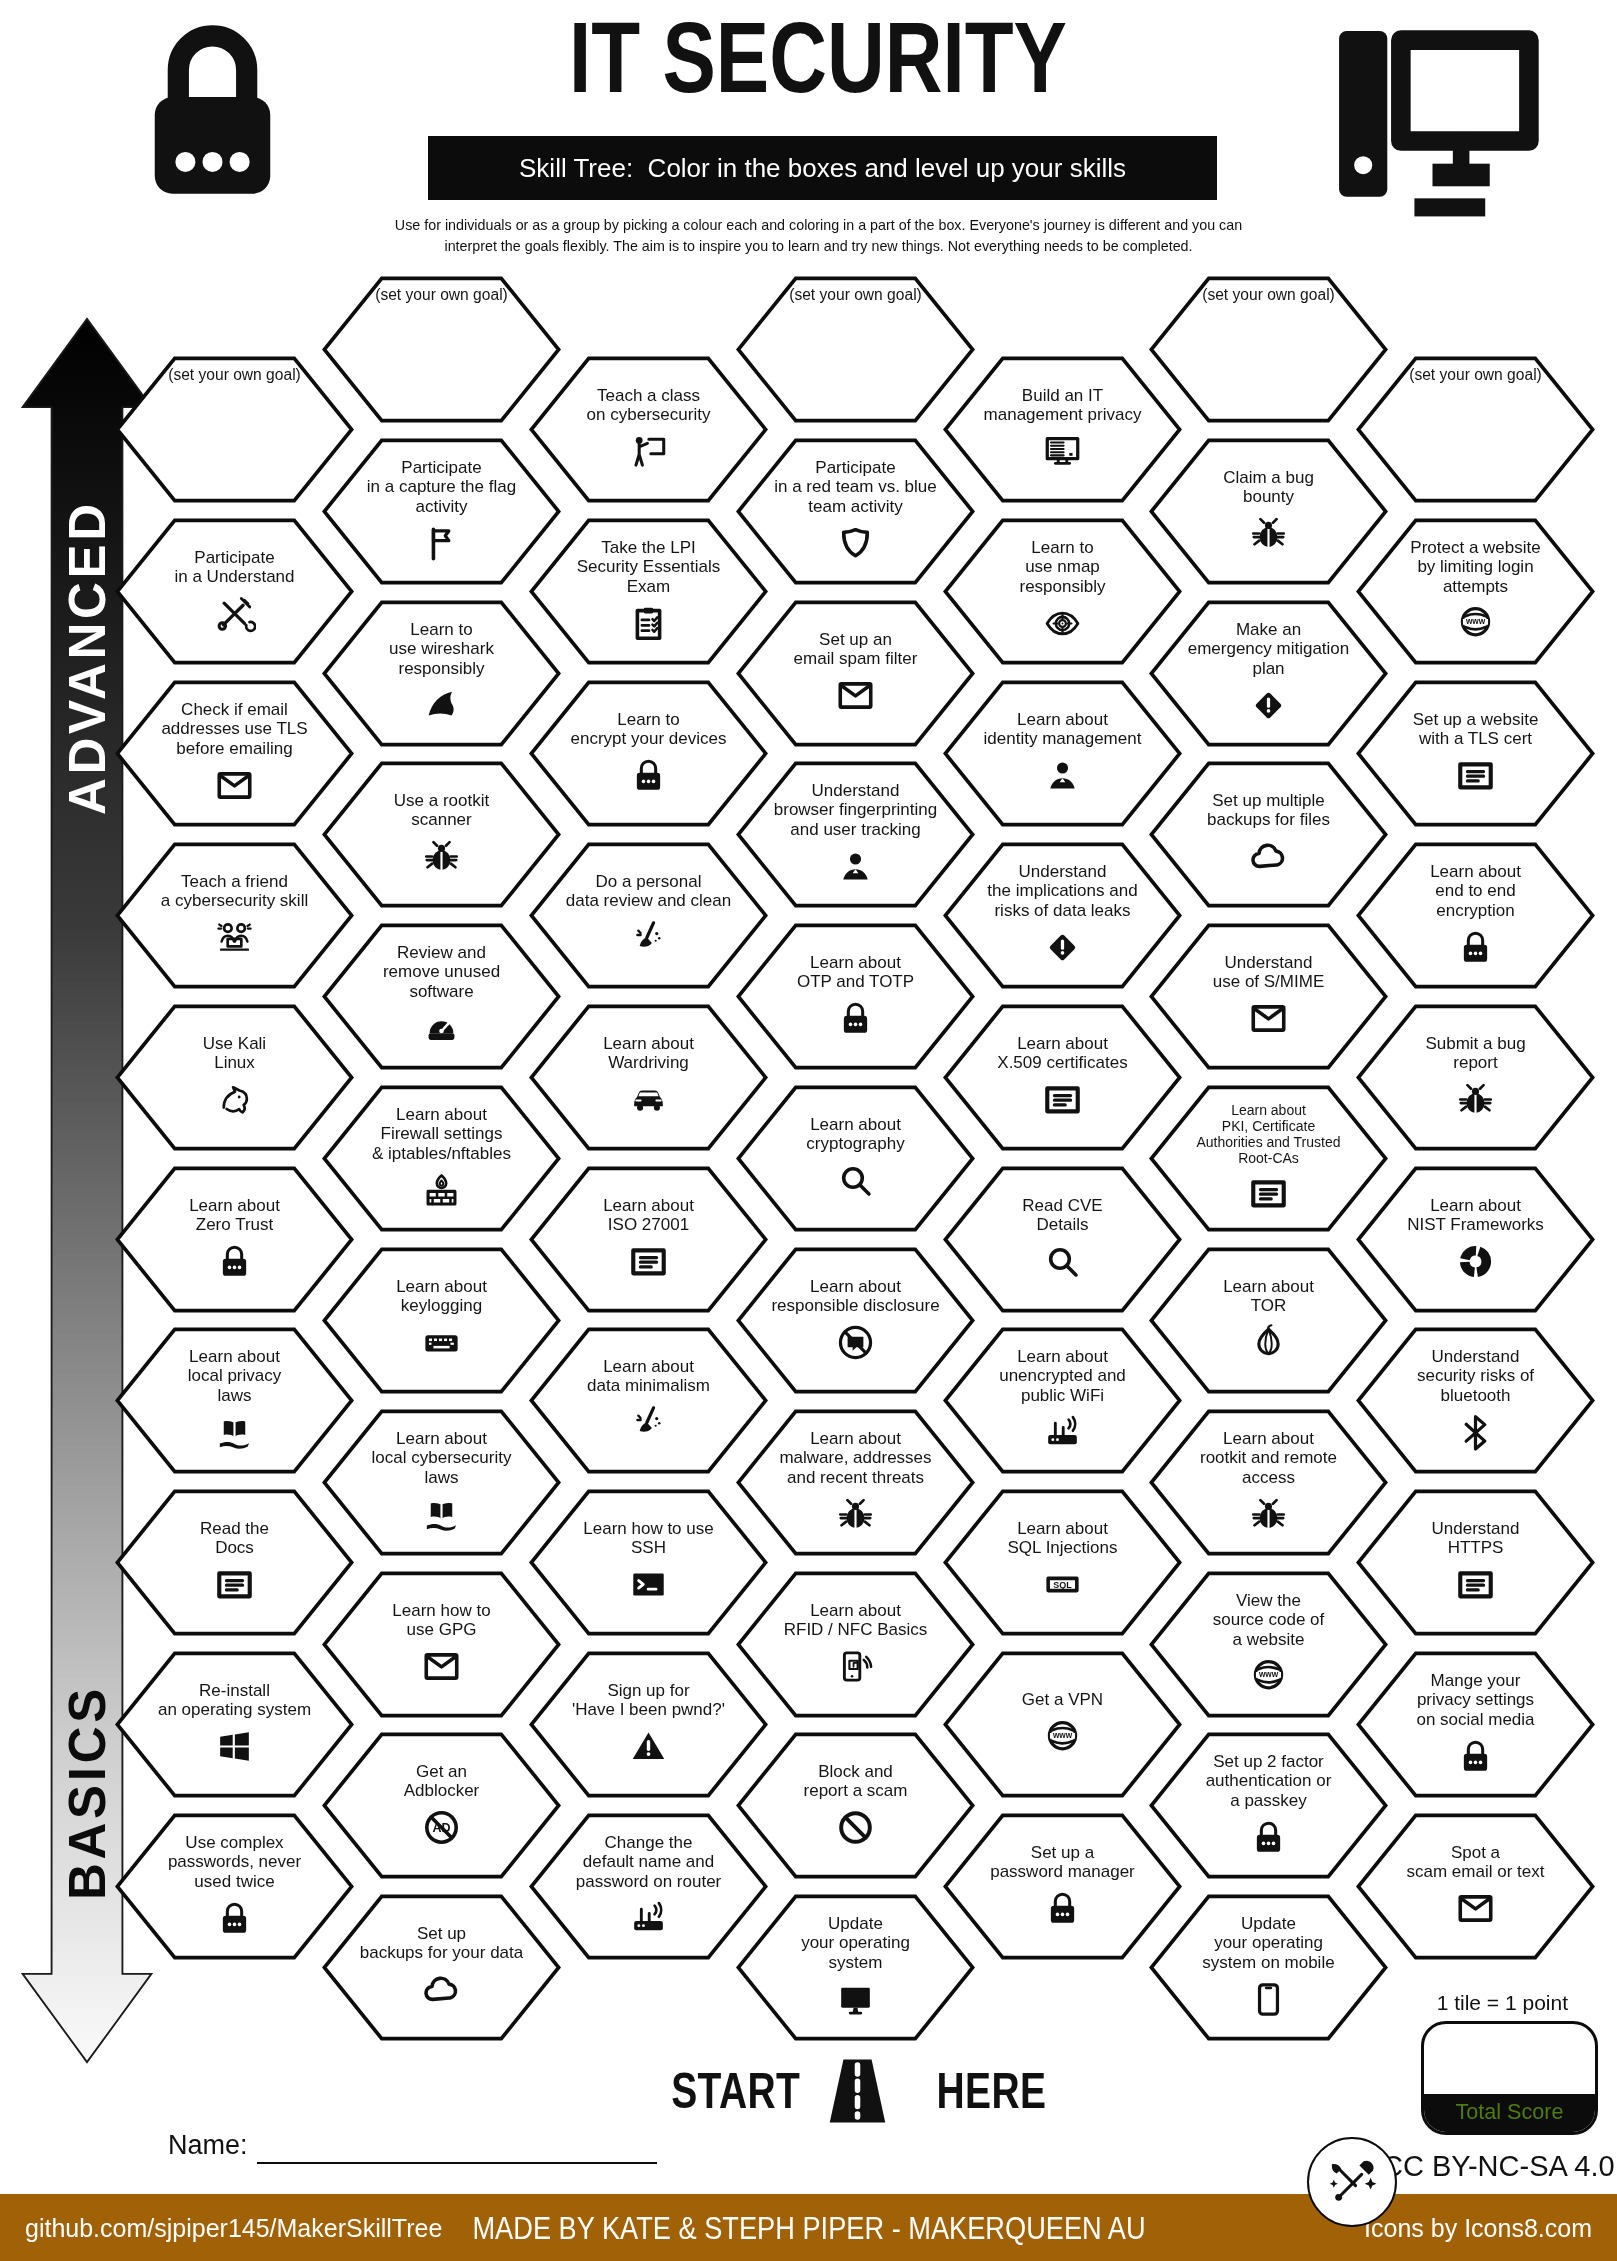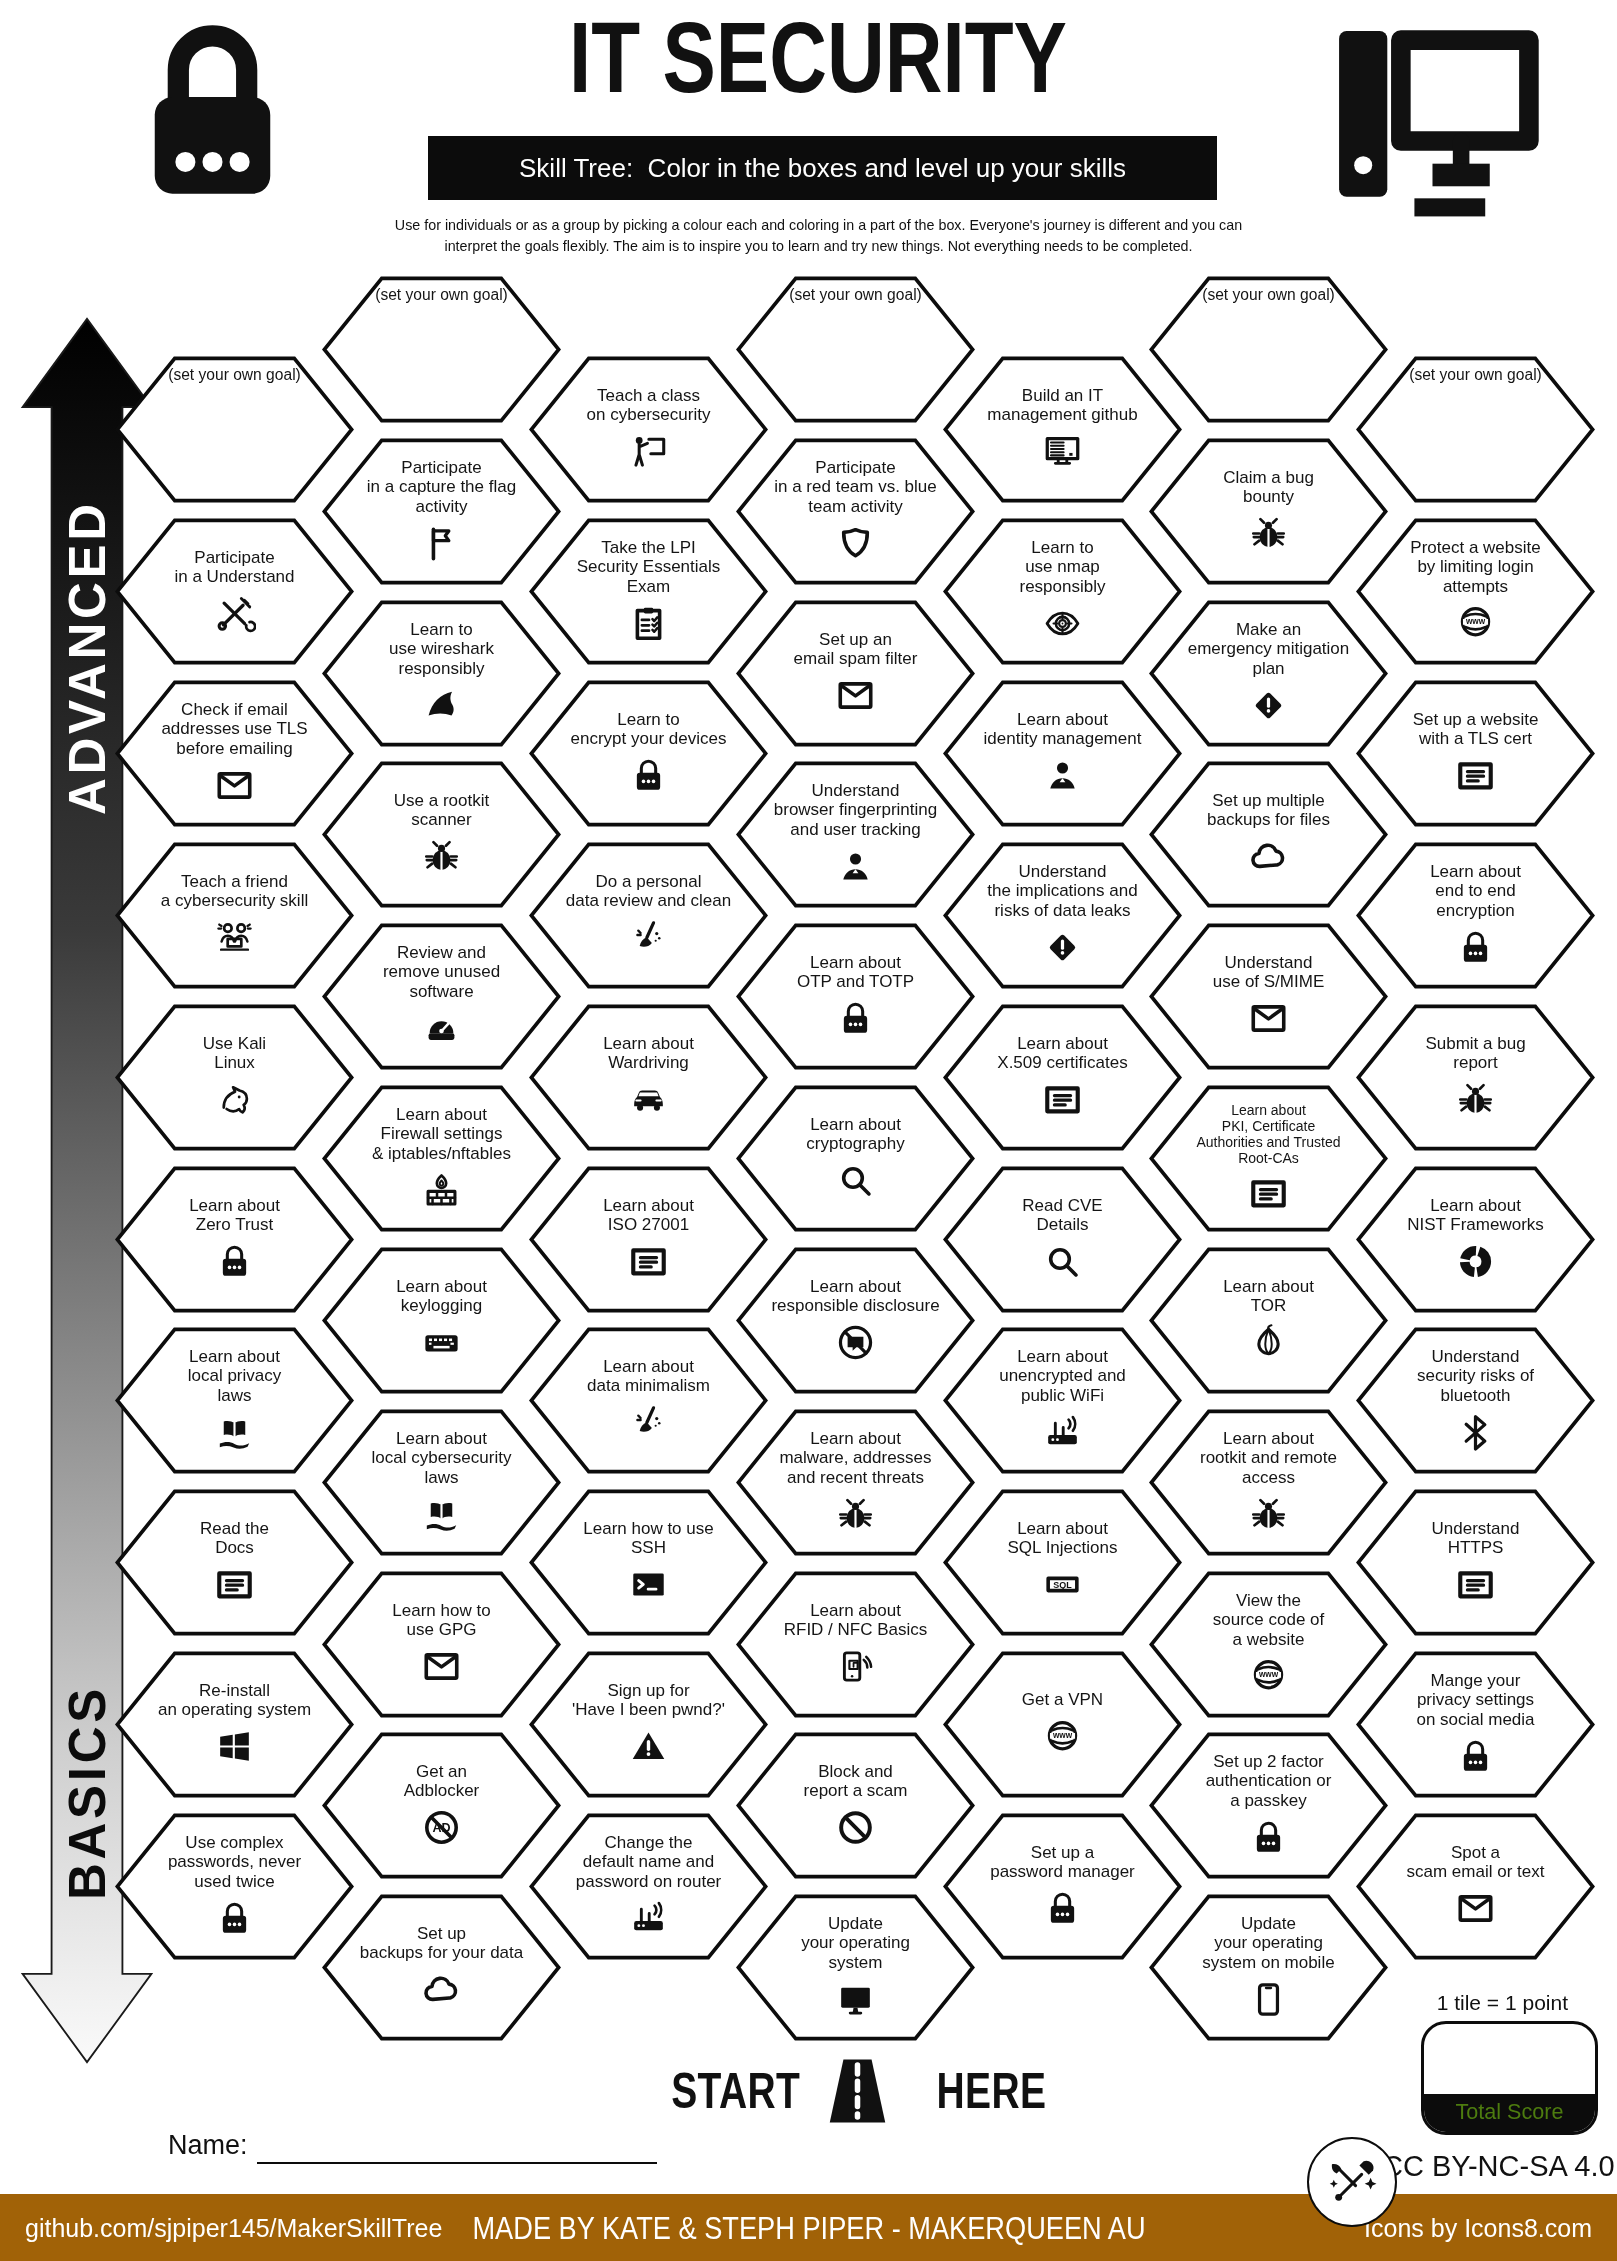--- a/index.html
+++ b/index.html
@@ -797,21 +797,21 @@
           </svg>
         </div>
       </div>
       <div class="hex" style="left: 943px; top: 356px;">
         <svg class="hex-shape" viewBox="0 0 520 320" preserveAspectRatio="none">
           <polygon points="130,5 390,5 515,160 390,315 130,315 5,160"></polygon>
         </svg>
         <div class="hex-content">
           <div class="hex-label">
             <span>Build an IT</span>
-            <span>management github</span>
+            <span>management privacy</span>
           </div>
           <svg class="icon" viewBox="0 0 24 24" fill="none" stroke="#111" stroke-width="1.7" stroke-linecap="round" stroke-linejoin="round">
             <rect x="3.5" y="4.8" width="17" height="11.2" stroke-width="1.8"></rect>
             <path d="M5.6 7h7M5.6 8.8h7M5.6 10.6h7M5.6 12.4h7M5.6 14.2h7" stroke-width="1.2"></path>
             <rect x="15.8" y="12.8" width="1.8" height="1.6" fill="#111" stroke="none"></rect>
             <path d="M9.6 16v2.2M14.4 16v2.2M8 18.6h8" stroke-width="1.6"></path>
           </svg>
         </div>
       </div>
       <div class="hex" style="left: 943px; top: 518px;">

